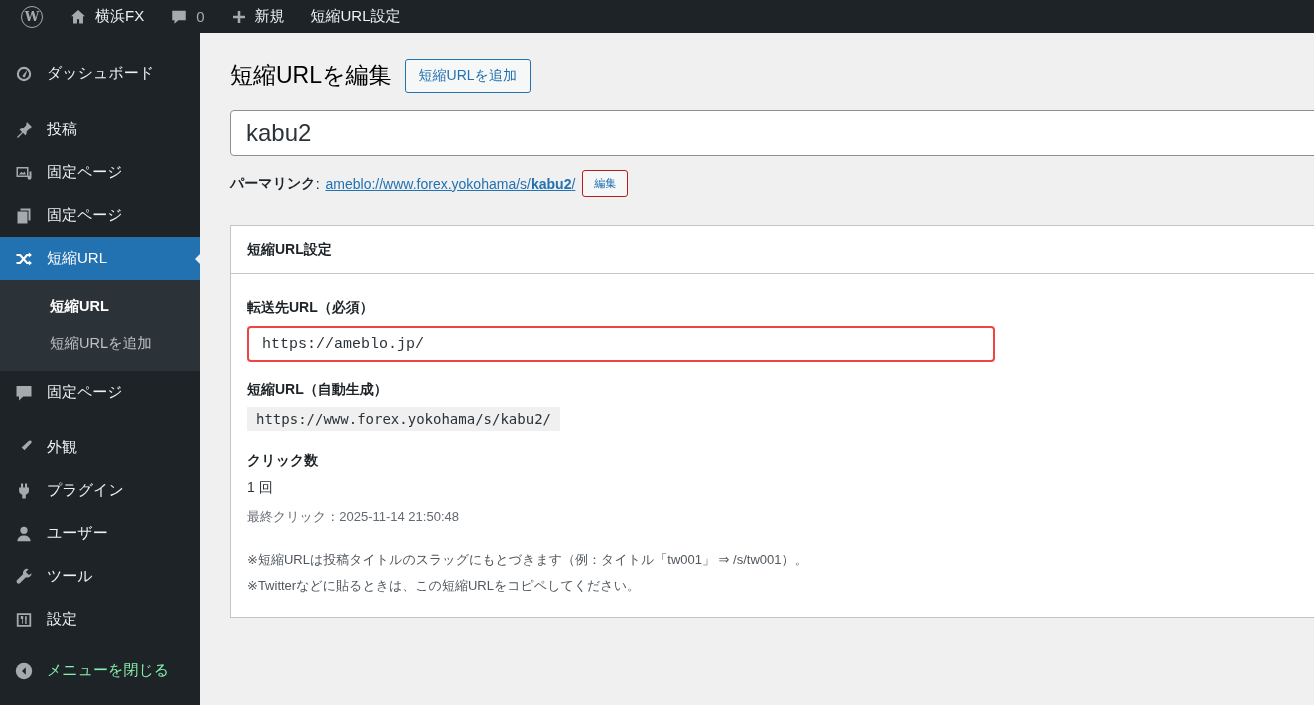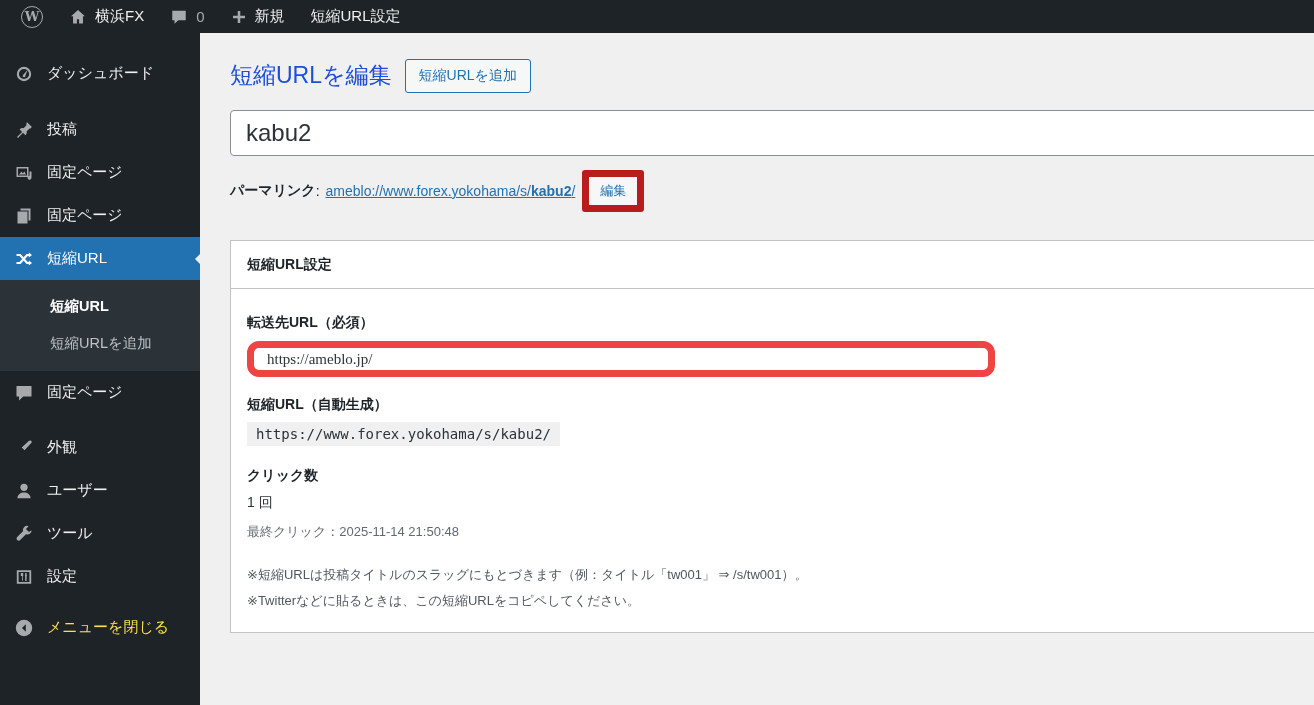--- a/index.html
+++ b/index.html
@@ -42,61 +42,61 @@
   .menu-sep12 { height:12px; }
   .menu-item.active { background:#2271b1; color:#fff; }
   .menu-item.active .icon20 { color:#fff; }
   .menu-item.active::after {
     content:""; position:absolute; right:0; top:50%; transform:translateY(-50%);
     border:9px solid transparent; border-right:9px solid #f0f0f1; border-left:none;
   }
   .submenu { background:#2c3338; padding:8px 0 9px; }
   .submenu-item { padding:9px 12px 9px 50px; font-size:14.5px; color:#bdc1c5; cursor:pointer; }
   .submenu-item.current { color:#fff; font-weight:bold; }
-  .menu-item.collapse { margin-top:8px; color:#fde047; }
+  .menu-item.collapse { margin-top:8px; color:#86efac; }
 
   
   .main { position:absolute; top:33px; left:200px; right:0; bottom:0; background:#f0f0f1; overflow:hidden; }
   .wrap { padding:26px 0 0 30px; width:1160px; }
 
   .title-row { display:flex; align-items:center; gap:13px; margin-bottom:17px; }
-  h1.page-title { font-size:23px; font-weight:400; color:#1d4ed8; line-height:1.3; }
+  h1.page-title { font-size:23px; font-weight:400; color:#000000; line-height:1.3; }
   .add-btn {
     background:#f6f7f7; border:1px solid #2271b1; border-radius:3px;
     color:#2271b1; font-size:14px; padding:7px 13px; cursor:pointer;
     font-family:inherit;
   }
 
   .title-input {
     display:block; width:1160px; height:46px; background:#fff;
     border:1px solid #8c8f94; border-radius:4px; padding:3px 15px;
     font-size:24px; color:#2c3338; font-family:inherit; outline:none;
   }
 
   .permalink-row { margin-top:14px; font-size:14px; display:flex; align-items:center; }
   .permalink-label { font-weight:600; }
   .permalink-colon { margin-right:6px; }
   a.permalink { color:#2271b1; text-decoration:underline; cursor:pointer; }
   a.permalink b { font-weight:700; }
   .edit-btn {
-    margin-left:7px; background:#f6f7f7; border:7px solid #b91c1c; border-radius:3px;
-    color:#2271b1; font-size:13px; padding:5px 11px; cursor:pointer; font-family:inherit;
+    margin-left:7px; background:#f6f7f7; border:1px solid #b91c1c; border-radius:3px;
+    color:#2271b1; font-size:11px; padding:5px 11px; cursor:pointer; font-family:inherit;
   }
 
   .metabox { margin-top:28px; width:1160px; background:#fff; border:1px solid #c3c4c7; }
   .metabox-header {
     padding:15px 16px 14px; font-size:14px; font-weight:600; color:#1d2327;
     border-bottom:1px solid #c3c4c7;
   }
   .metabox-body { padding:13px 16px 22px; font-size:14px; }
   .field-label { font-weight:600; color:#1d2327; margin-top:12px; }
   .dest-input {
     display:block; margin-top:9px; width:748px; height:36px; background:#fff;
-    border:7px solid #ef4444; border-radius:12px; padding:0 13px;
-    font-size:15px; color:#2c3338; font-family:Liberation Serif, serif; outline:none;
+    border:2px solid #ef4444; border-radius:4px; padding:0 13px;
+    font-size:15px; color:#2c3338; font-family:Liberation Mono, monospace; outline:none;
   }
   .short-label { margin-top:19px; }
   .code {
     display:inline-block; margin-top:8px; background:#f0f0f1; padding:4px 9px;
     font-family:"DejaVu Sans Mono", monospace; font-size:14px; color:#2c3338;
   }
   .clicks-label { margin-top:21px; }
   .clicks-value { margin-top:9px; color:#2c3338; }
   .last-click { margin-top:11px; font-size:13px; color:#646970; }
   .notes { margin-top:25px; font-size:13px; color:#50575e; }
@@ -213,20 +213,28 @@
 
     <div class="menu-item">
       <span class="icon20">
         <svg viewBox="0 0 20 20" fill="currentColor">
             <path d="M17 2.4c.8.8 1 1.9.3 2.6l-6.8 7.3-2.8-2.8 7.3-6.8c.7-.7 1.8-.5 2 .-3zM16.9 2.5 9.6 9.4l1 1 6.8-7.3c.3-.3.2-.8-.5-.6zM7 10.3l2.7 2.7c-.3 1.7-1.4 3-3 3.5-1.5.5-3.2.3-4.5-.7 1.2-.7 1.7-1.7 2-3 .4-1.6 1.1-2.5 2.8-2.5z"></path>
           </svg>
       </span>
       <span>外観</span>
     </div>
 
+    <div class="menu-item">
+      <span class="icon20">
+        <svg viewBox="0 0 20 20" fill="currentColor">
+            <path d="M7 2.5h2.1v4H11v-4h2.1v4h1.9v3c0 2-1.3 3.7-3.2 4.2v3.8H8.3v-3.8C6.4 13.2 5.1 11.5 5.1 9.5v-3H7z"></path>
+          </svg>
+      </span>
+      <span>プラグイン</span>
+    </div>
 
     <div class="menu-item">
       <span class="icon20">
         <svg viewBox="0 0 20 20" fill="currentColor">
             <circle cx="10" cy="6.3" r="3.6"></circle>
             <path d="M3.3 17.2c.5-3.6 3.1-5.6 6.7-5.6s6.2 2 6.7 5.6z"></path>
           </svg>
       </span>
       <span>ユーザー</span>
     </div>

